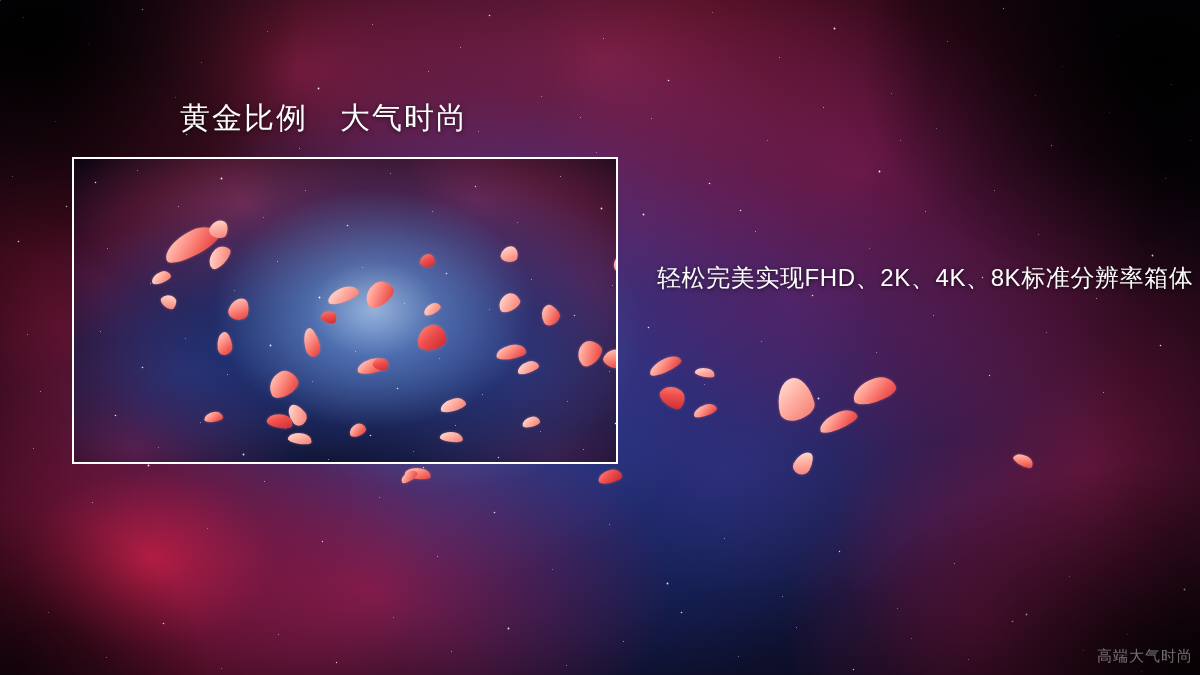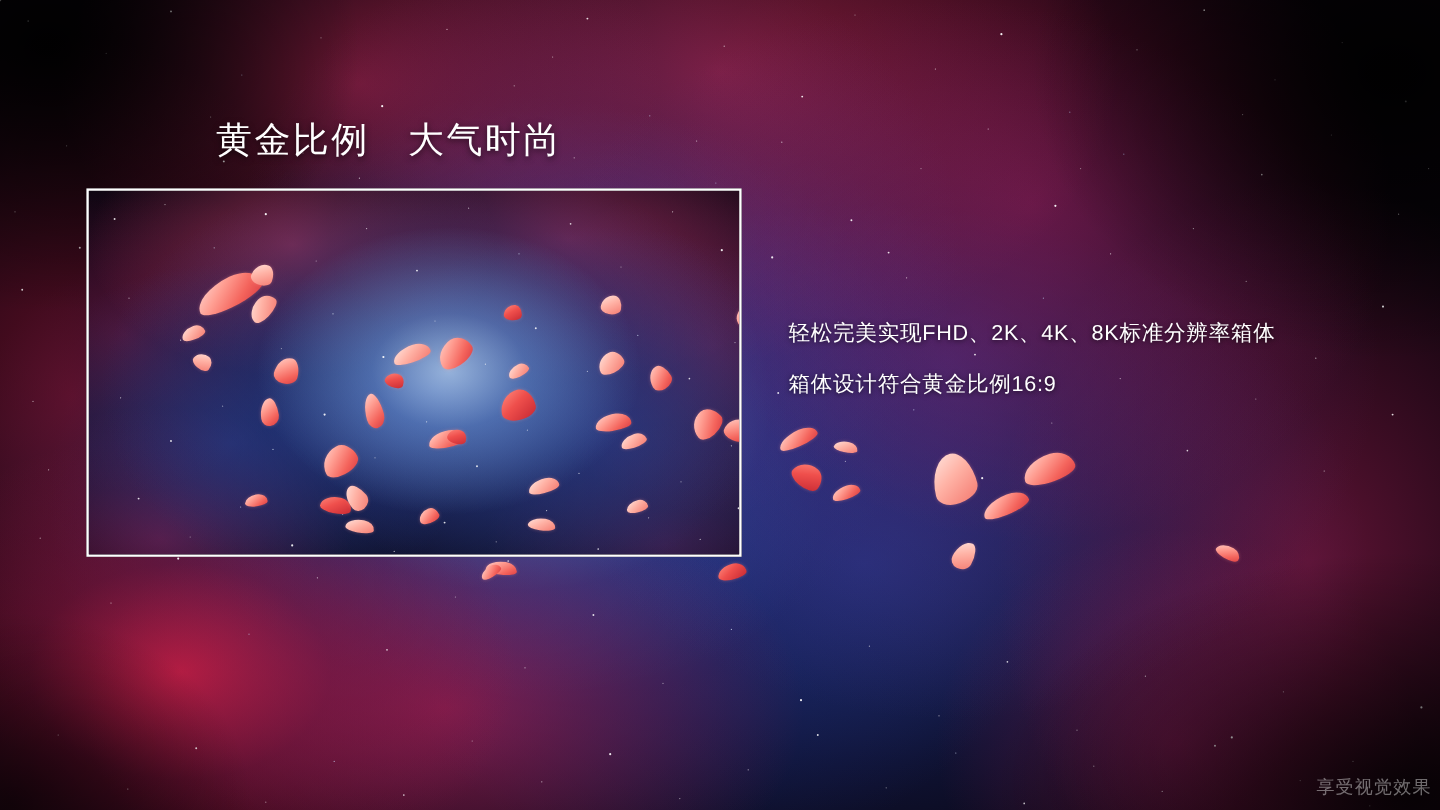--- a/index.html
+++ b/index.html
@@ -244,26 +244,27 @@
     white-space: pre;
     text-shadow: 0 1px 5px rgba(0,0,0,0.65);
   }
   #body-text {
     position: absolute;
     left: 657px;
     top: 256px;
     width: 480px;
   }
   .body-line {
-    font-size: 18px;
+    font-size: 24px;
     line-height: 43px;
     color: #ffffff;
     letter-spacing: 0.6px;
     white-space: nowrap;
     text-shadow: 0 1px 4px rgba(0,0,0,0.7);
+    text-align: center;
   }
   #watermark {
     position: absolute;
     right: 7px;
     bottom: 9px;
     font-size: 15px;
     letter-spacing: 1px;
     color: rgba(255,255,255,0.42);
     white-space: nowrap;
   }
@@ -330,18 +331,17 @@
     <div class="petal" style="left:502px; top:183px; width:26px; height:22px; transform:rotate(-42deg);"></div>
     <div class="petal" style="left:530px; top:190px; width:22px; height:19px; transform:rotate(22deg);"></div>
     <div class="petal pale" style="left:448px; top:258px; width:18px; height:10px; transform:rotate(-12deg);"></div>
     <div class="petal" style="left:130px; top:253px; width:19px; height:10px; transform:rotate(-6deg);"></div>
   </div>
 
   <div id="slide-title">黄金比例　大气时尚</div>
 
   <div id="body-text">
     <div class="body-line">轻松完美实现FHD、2K、4K、8K标准分辨率箱体</div>
-    <div class="body-line">箱体设计符合黄金比例16:9</div>
   </div>
 
-  <div id="watermark">享受视觉效果</div>
+  <div id="watermark">高端大气时尚</div>
 
 </div>
 
 </body></html>

